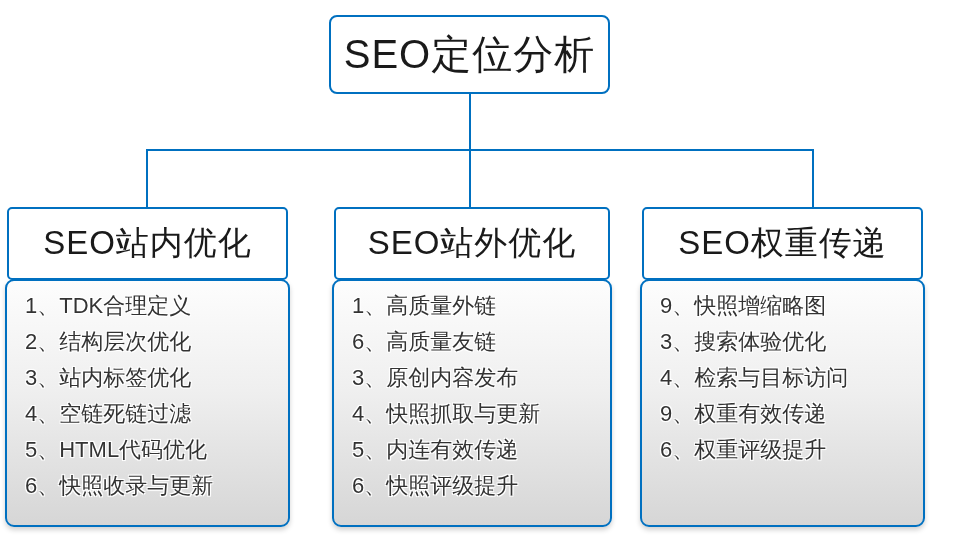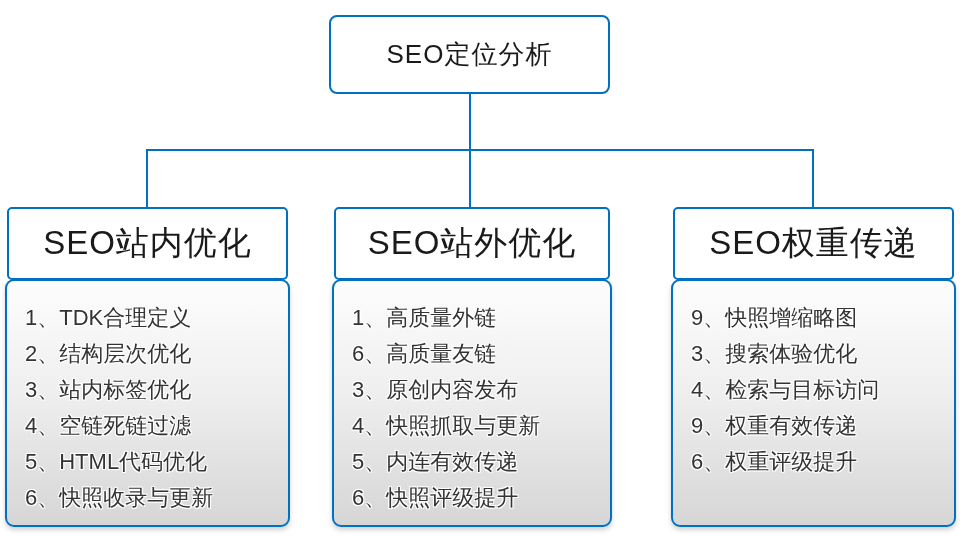--- a/index.html
+++ b/index.html
@@ -32,35 +32,35 @@
     height: 79px;
     box-sizing: border-box;
     background: #ffffff;
     border: 2px solid #0070C0;
     border-radius: 8px;
     display: flex;
     align-items: center;
     justify-content: center;
   }
   .root-title {
-    font-size: 26px;
+    font-size: 40px;
     color: #1a1a1a;
     letter-spacing: 1px;
     white-space: nowrap;
   }
 
   
   .column {
     position: absolute;
     top: 207px;
     border-radius: 14px;
   }
   .col-1 { left: 5px;   width: 285px; }
   .col-2 { left: 332px; width: 280px; }
-  .col-3 { left: 671px; width: 285px; }
+  .col-3 { left: 640px; width: 285px; }
 
   .branch-header {
     box-sizing: border-box;
     margin: 0 2px;
     height: 73px;
     background: #ffffff;
     border: 2px solid #0070C0;
     border-radius: 5px;
     display: flex;
     align-items: center;
@@ -76,21 +76,21 @@
   }
 
   .branch-list {
     box-sizing: border-box;
     margin-top: -1px;
     height: 248px;
     background: linear-gradient(to bottom, #fdfdfd 0%, #efefef 45%, #d6d6d6 100%);
     border: 2px solid #0070C0;
     border-radius: 9px;
     box-shadow: 0 3px 5px rgba(0,0,0,0.18);
-    padding: 19px 10px 0 18px;
+    padding: 7px 10px 0 18px;
     position: relative;
     z-index: 1;
   }
   .branch-list ul {
     list-style: none;
     margin: 0;
     padding: 0;
   }
   .branch-list li {
     height: 36px;

